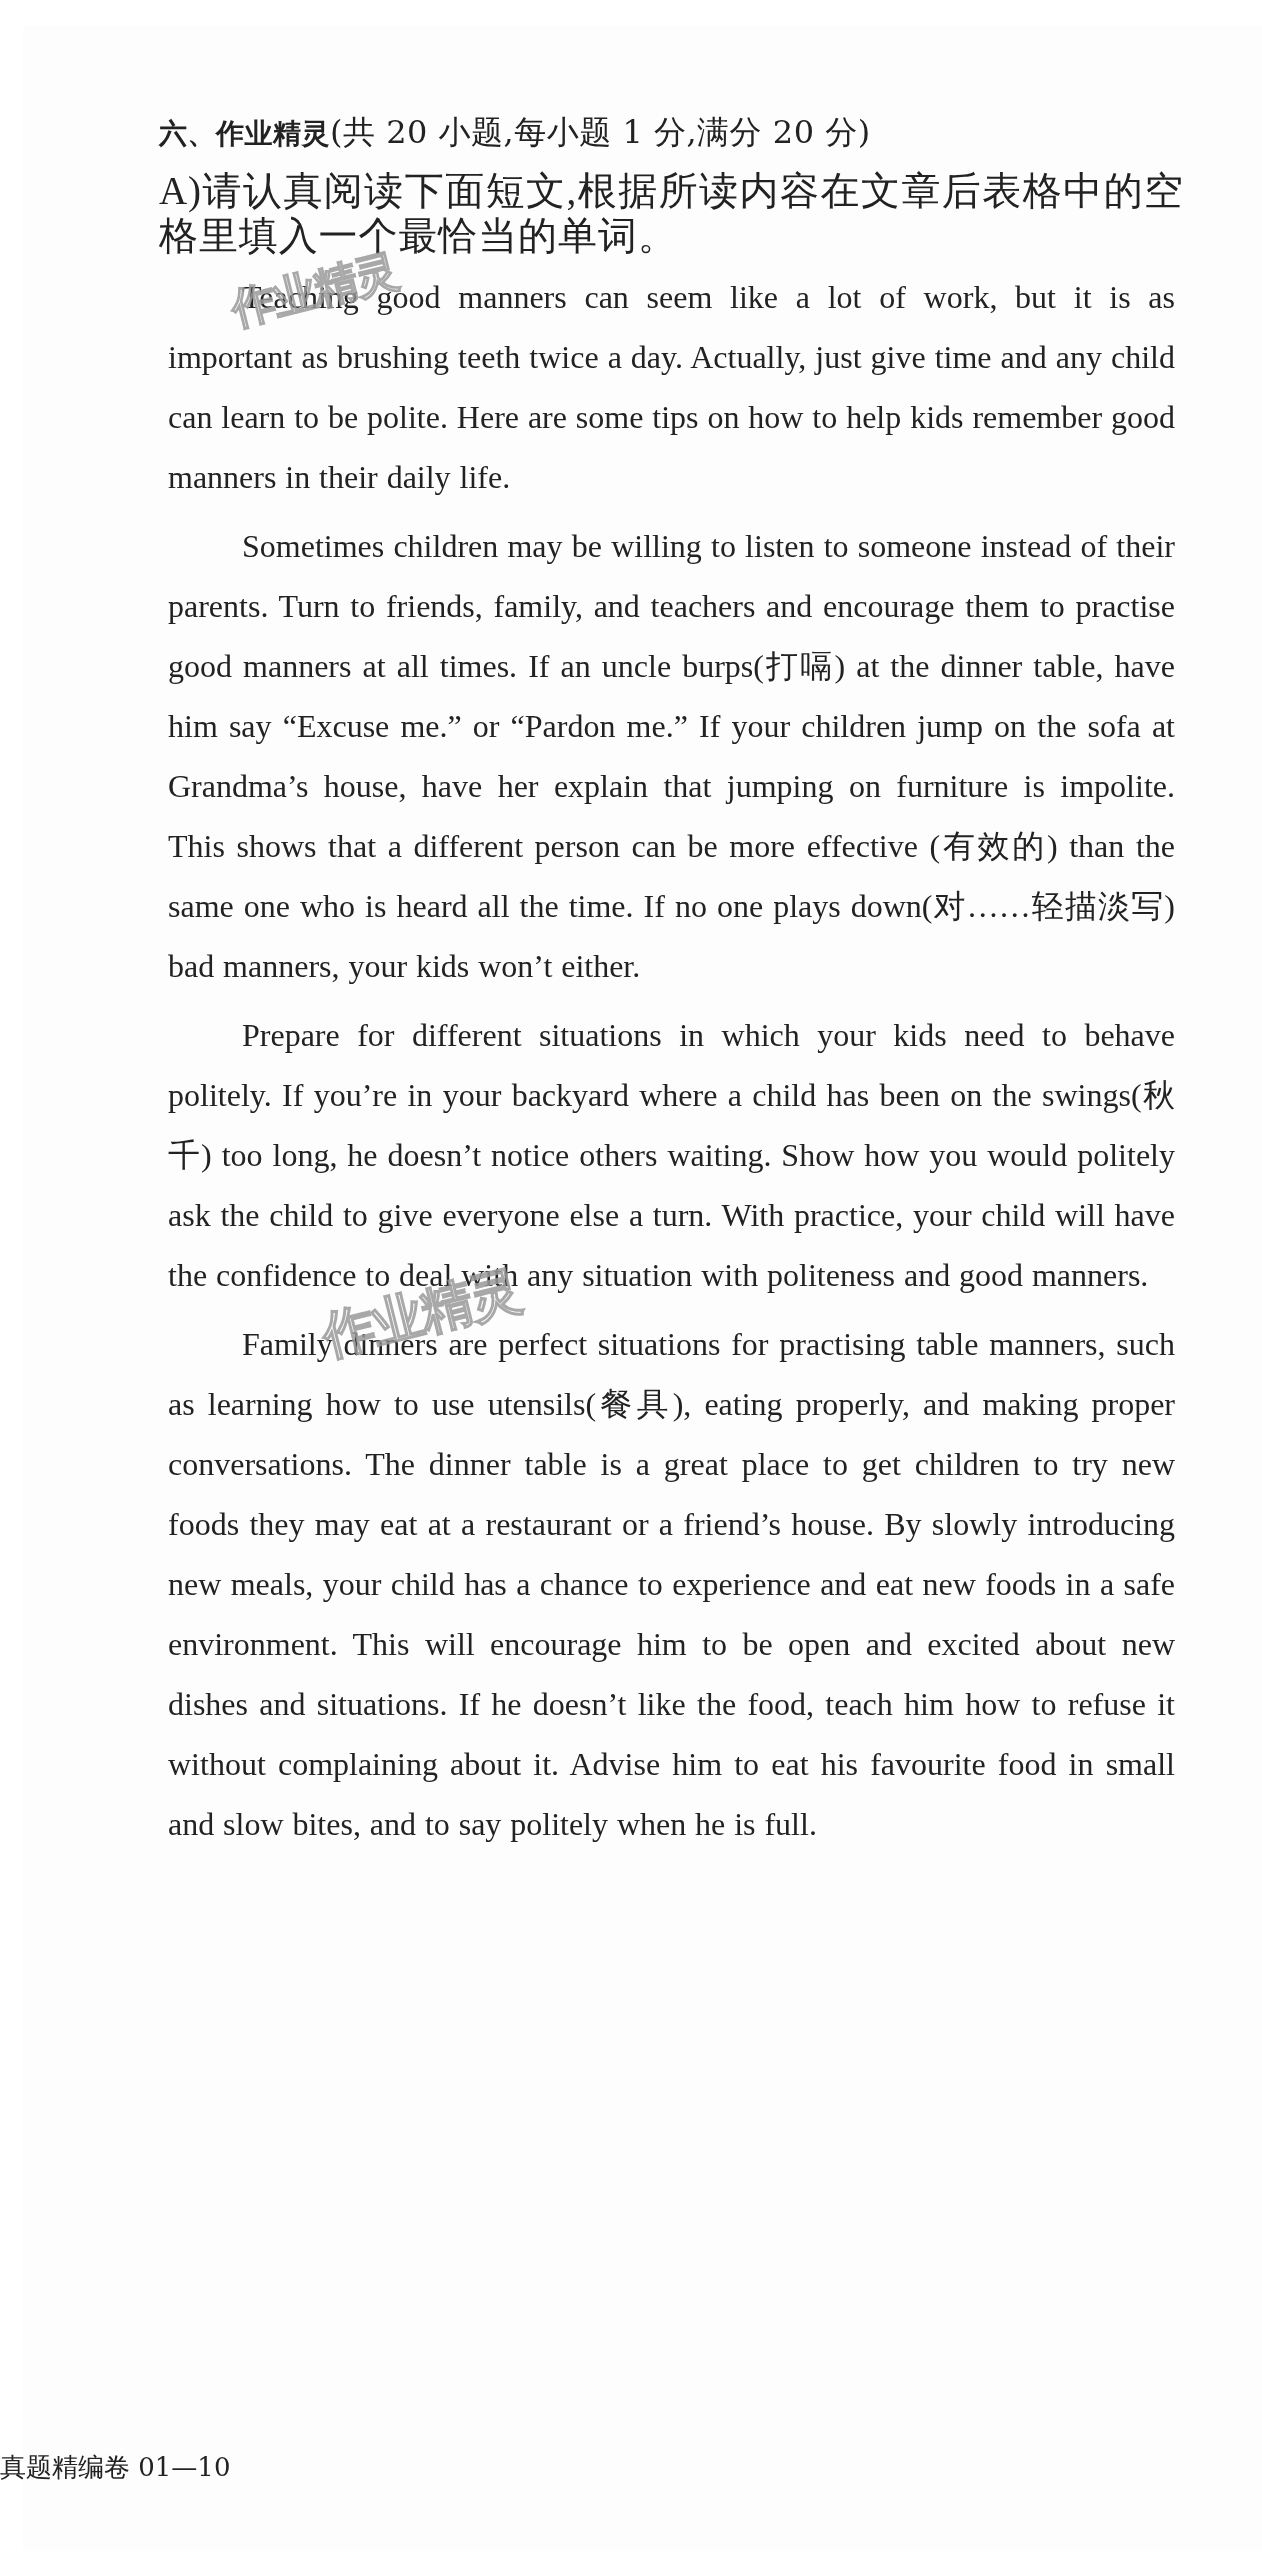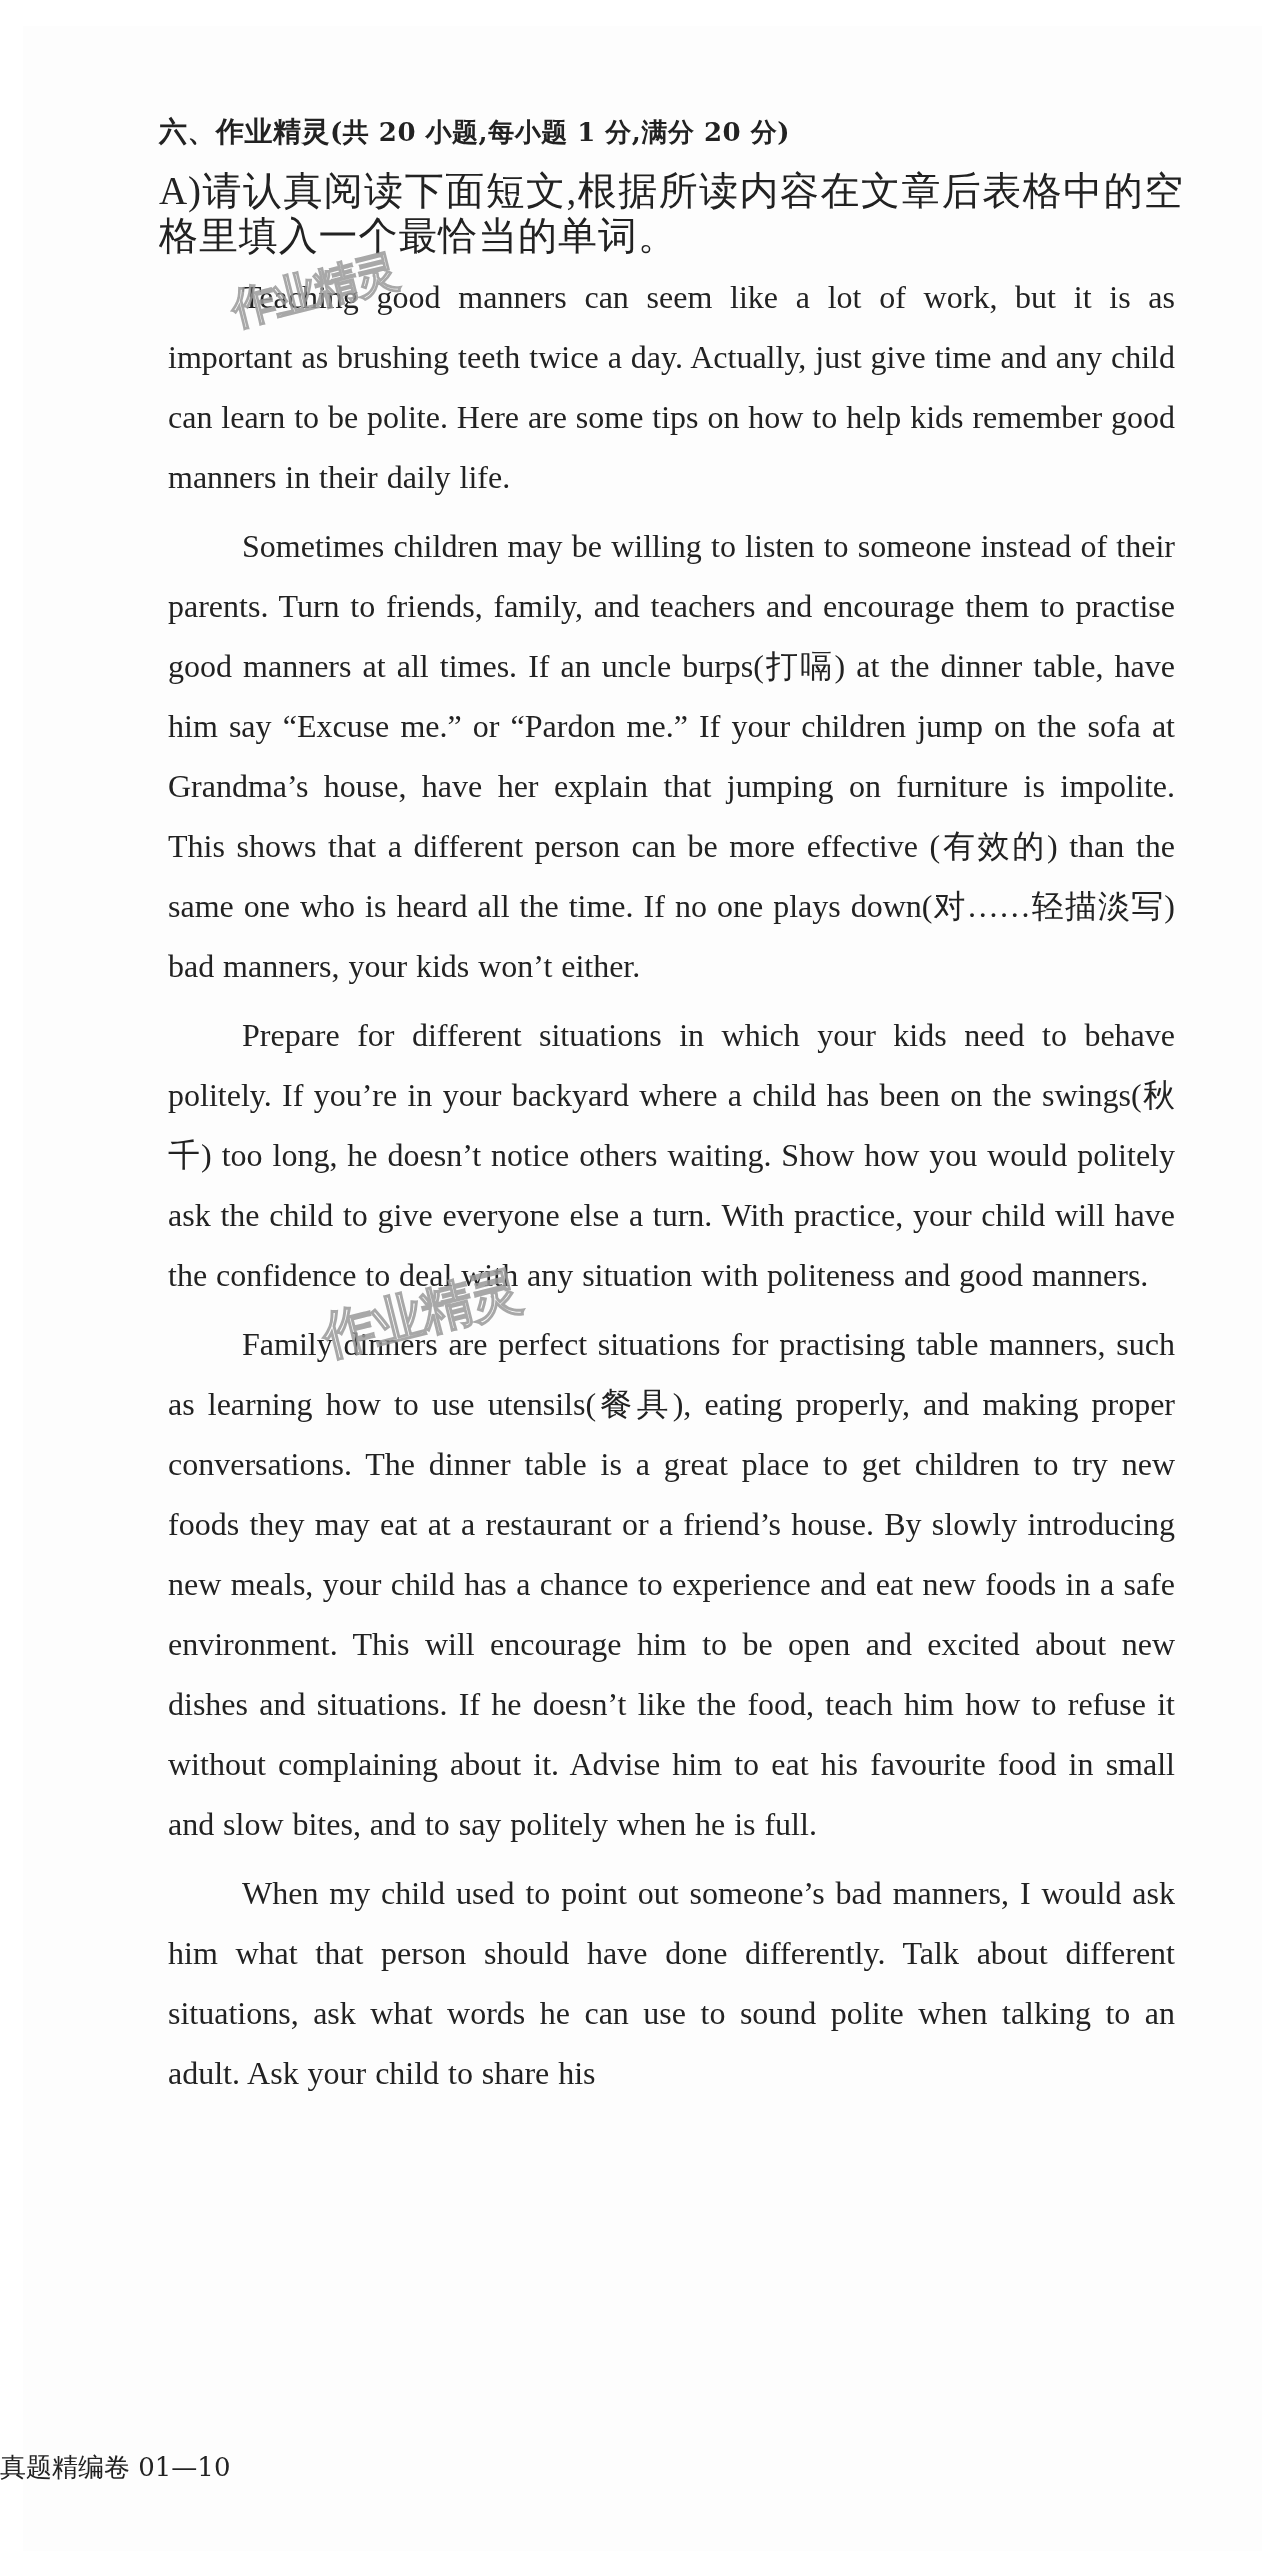--- a/index.html
+++ b/index.html
@@ -34,22 +34,22 @@
       line-height: 46px;
       height: 46px;
       white-space: nowrap;
       letter-spacing: 0.5px;
     }
     .heading .bold {
       font-weight: bold;
     }
     .heading .normal {
       font-family: "DejaVu Serif", serif;
-      font-weight: bold;
-      font-size: 26px;
+      font-weight: normal;
+      font-size: 32px;
       text-align: right;
     }
     .instruction {
       font-family: Liberation Serif, serif;
       font-size: 39px;
       line-height: 45px;
       text-align: justify;
       text-align-last: left;
       margin-top: 13px;
       letter-spacing: 0.9px;
@@ -97,21 +97,20 @@
   <div class="heading">
     <span class="bold">六、作业精灵</span><span class="normal">(共 20 小题,每小题 1 分,满分 20 分)</span>
   </div>
   <div class="instruction">A)请认真阅读下面短文,根据所读内容在文章后表格中的空格里填入一个最恰当的单词。</div>
 
   <div>
     <p class="para">Teaching good manners can seem like a lot of work, but it is as important as brushing teeth twice a day. Actually, just give time and any child can learn to be polite. Here are some tips on how to help kids remember good manners in their daily life.</p>
     <p class="para">Sometimes children may be willing to listen to someone instead of their parents. Turn to friends, family, and teachers and encourage them to practise good manners at all times. If an uncle burps(打嗝) at the dinner table, have him say “Excuse me.” or “Pardon me.” If your children jump on the sofa at Grandma’s house, have her explain that jumping on furniture is impolite. This shows that a different person can be more effective (有效的) than the same one who is heard all the time. If no one plays down(对……轻描淡写) bad manners, your kids won’t either.</p>
     <p class="para">Prepare for different situations in which your kids need to behave politely. If you’re in your backyard where a child has been on the swings(秋千) too long, he doesn’t notice others waiting. Show how you would politely ask the child to give everyone else a turn. With practice, your child will have the confidence to deal with any situation with politeness and good manners.</p>
     <p class="para">Family dinners are perfect situations for practising table manners, such as learning how to use utensils(餐具), eating properly, and making proper conversations. The dinner table is a great place to get children to try new foods they may eat at a restaurant or a friend’s house. By slowly introducing new meals, your child has a chance to experience and eat new foods in a safe environment. This will encourage him to be open and excited about new dishes and situations. If he doesn’t like the food, teach him how to refuse it without complaining about it. Advise him to eat his favourite food in small and slow bites, and to say politely when he is full.</p>
-    <p class="para">When my child used to point out someone’s bad manners, I would ask him what that person should have done differently. Talk about different situations, ask what words he can use to sound polite when talking to an adult. Ask your child to share his</p>
   </div>
 </div>
 
 <div class="watermark wm1">作业精灵</div>
 <div class="watermark wm2">作业精灵</div>
 
 <div class="footer">真题精编卷 01—10</div>
 
 
 </body></html>

